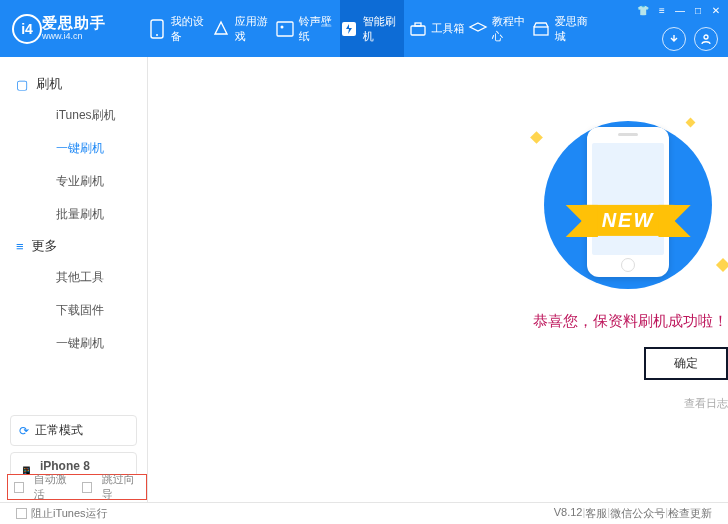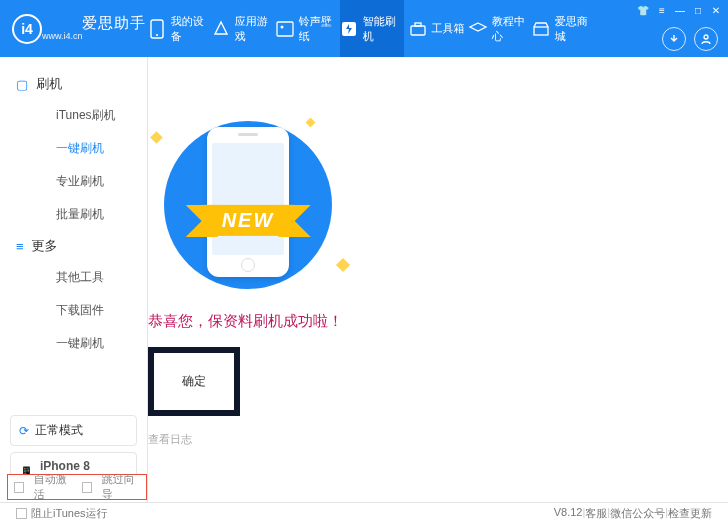--- a/index.html
+++ b/index.html
@@ -2,21 +2,21 @@
 <html><head>
 <meta charset="utf-8">
 <style>
 * { margin: 0; padding: 0; box-sizing: border-box; font-family: "Microsoft YaHei", Arial, sans-serif; }
 body { width: 728px; height: 524px; background: #fff; overflow: hidden; font-size: 12px; }
 
 .titlebar { height: 57px; background: #1e88f5; display: flex; align-items: stretch; color: #fff; position: relative; }
 .logo-area { width: 148px; display: flex; align-items: center; padding-left: 12px; }
 .logo-circ { width: 30px; height: 30px; border: 2px solid #fff; border-radius: 50%; display: flex; align-items: center; justify-content: center; font-weight: bold; font-size: 14px; color: #fff; }
 .logo-txt { display: flex; flex-direction: column; line-height: 1.1; }
-.logo-txt .t1 { font-size: 15px; font-weight: normal; letter-spacing: 1px; margin-left: 40px; }
+.logo-txt .t1 { font-size: 15px; font-weight: bold; letter-spacing: 1px; }
 .logo-txt .t2 { font-size: 9px; opacity: .9; }
 
 .nav { display: flex; flex: 1; }
 .nav-item { width: 64px; display: flex; flex-direction: row; align-items: center; justify-content: center; gap: 4px; cursor: pointer; font-size: 11px; }
 .nav-item.active { background: #0d6cd6; }
 .nav-ico { width: 20px; height: 20px; display: flex; align-items: center; justify-content: center; }
 .win-ctrls { position: absolute; right: 6px; top: 4px; display: flex; gap: 6px; font-size: 10px; }
 .win-ctrls span { width: 12px; height: 12px; display: flex; align-items: center; justify-content: center; cursor: pointer; }
 .header-icons { position: absolute; right: 10px; bottom: 6px; display: flex; gap: 8px; }
 .hicon { width: 24px; height: 24px; border: 1.5px solid rgba(255,255,255,.8); border-radius: 50%; display: flex; align-items: center; justify-content: center; cursor: pointer; }
@@ -27,39 +27,39 @@
 .sb-section .cicon { color: #1e88f5; font-size: 13px; }
 .sb-item { padding: 8px 8px 8px 56px; font-size: 12px; cursor: pointer; color: #555; }
 .sb-item.active { color: #1e88f5; }
 .sb-spacer { flex: 1; }
 .sb-mode { margin: 6px 10px; padding: 6px 8px; border: 1px solid #e5e5e5; border-radius: 4px; display: flex; align-items: center; gap: 6px; font-size: 12px; color: #333; }
 .sb-mode .dot { color: #1e88f5; }
 .sb-device { margin: 0 10px 8px; padding: 6px 8px; border: 1px solid #e5e5e5; border-radius: 4px; display: flex; align-items: center; gap: 6px; font-size: 12px; }
 .sb-device .phico { color: #1e88f5; }
 .badge { background: #1e88f5; color: #fff; padding: 1px 6px; border-radius: 3px; font-size: 9px; }
 
-.main { flex: 1; display: flex; flex-direction: column; align-items: flex-start; padding-top: 60px; }
+.main { flex: 1; display: flex; flex-direction: column; align-items: flex-end; padding-top: 60px; }
 .illus { width: 200px; height: 175px; position: relative; display: flex; align-items: center; justify-content: center; }
 .big-circ { width: 168px; height: 168px; background: #1e88f5; border-radius: 50%; position: relative; }
 .phone { position: absolute; left: 50%; top: 50%; transform: translate(-50%,-52%); width: 82px; height: 150px; background: #fff; border-radius: 12px; box-shadow: 0 2px 6px rgba(0,0,0,.15); }
 .phone::before { content:""; position:absolute; top:6px; left:50%; transform:translateX(-50%); width:20px; height:3px; background:#ddd; border-radius:2px; }
 .phone::after { content:""; position:absolute; bottom:5px; left:50%; transform:translateX(-50%); width:12px; height:12px; border:1px solid #ddd; border-radius:50%; }
 .phone-screen { position:absolute; top:16px; left:5px; right:5px; bottom:22px; background:#e9f3fe; border-radius:2px; }
 .ribbon { position: absolute; left: 50%; top: 52%; transform: translate(-50%,-10%); }
 .ribbon-body { background: #ffc107; color: #fff; font-weight: bold; font-size: 20px; letter-spacing: 2px; padding: 4px 18px; position: relative; font-style: italic; }
 .ribbon-body::before, .ribbon-body::after { content:""; position:absolute; top:0; width:0; height:0; border:16px solid #ffc107; }
 .ribbon-body::before { left:-18px; border-left-color:transparent; }
 .ribbon-body::after { right:-18px; border-right-color:transparent; }
 .spark { position:absolute; background:#ffd54f; transform: rotate(45deg); }
 .s1 { width:9px; height:9px; top:16px; left:4px; }
 .s2 { width:7px; height:7px; top:2px; right:34px; }
 .s3 { width:10px; height:10px; bottom:22px; right:0; }
 
 .success-text { margin-top: 20px; font-size: 15px; color: #be185d; }
-.ok-btn { margin-top: 16px; padding: 20px 28px; background:#fff; border:6px solid #0f172a; cursor:pointer; font-size: 12px; color:#333; }
+.ok-btn { margin-top: 16px; padding: 6px 28px; background:#fff; border:2px solid #0f172a; cursor:pointer; font-size: 12px; color:#333; }
 .view-log { margin-top: 16px; font-size: 11px; color: #aaa; cursor:pointer; }
 
 .bottom-bar { height: 22px; border-top: 1px solid #e5e5e5; display:flex; align-items:center; padding: 0 16px; font-size: 11px; color: #777; gap: 4px; }
 .bottom-bar .right { margin-left:auto; display:flex; align-items:flex-start; }
 .footer-opts { position: absolute; left: 7px; top: 474px; width: 140px; height: 26px; border:1.5px solid #e74c3c; display:flex; align-items:center; gap:10px; padding:0 6px; font-size:11px; color:#888; background:#fff; }
 .chk { width:11px; height:11px; border:1px solid #bbb; display:inline-block; }
 .sep { color:#ccc; }
 </style>
 </head>
 <body>

